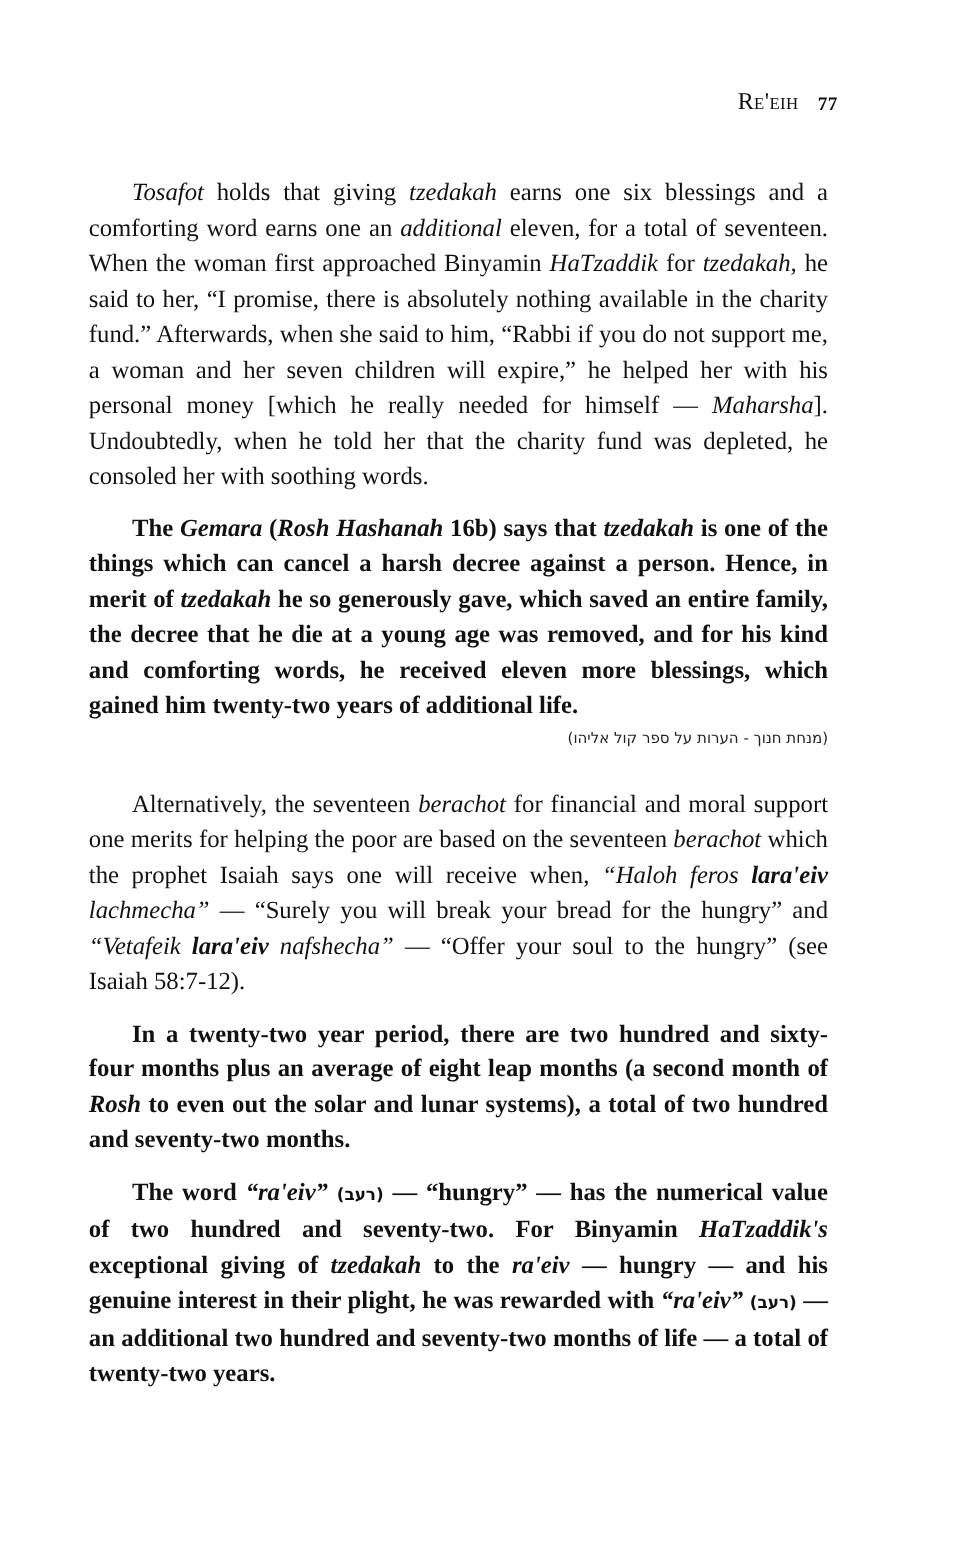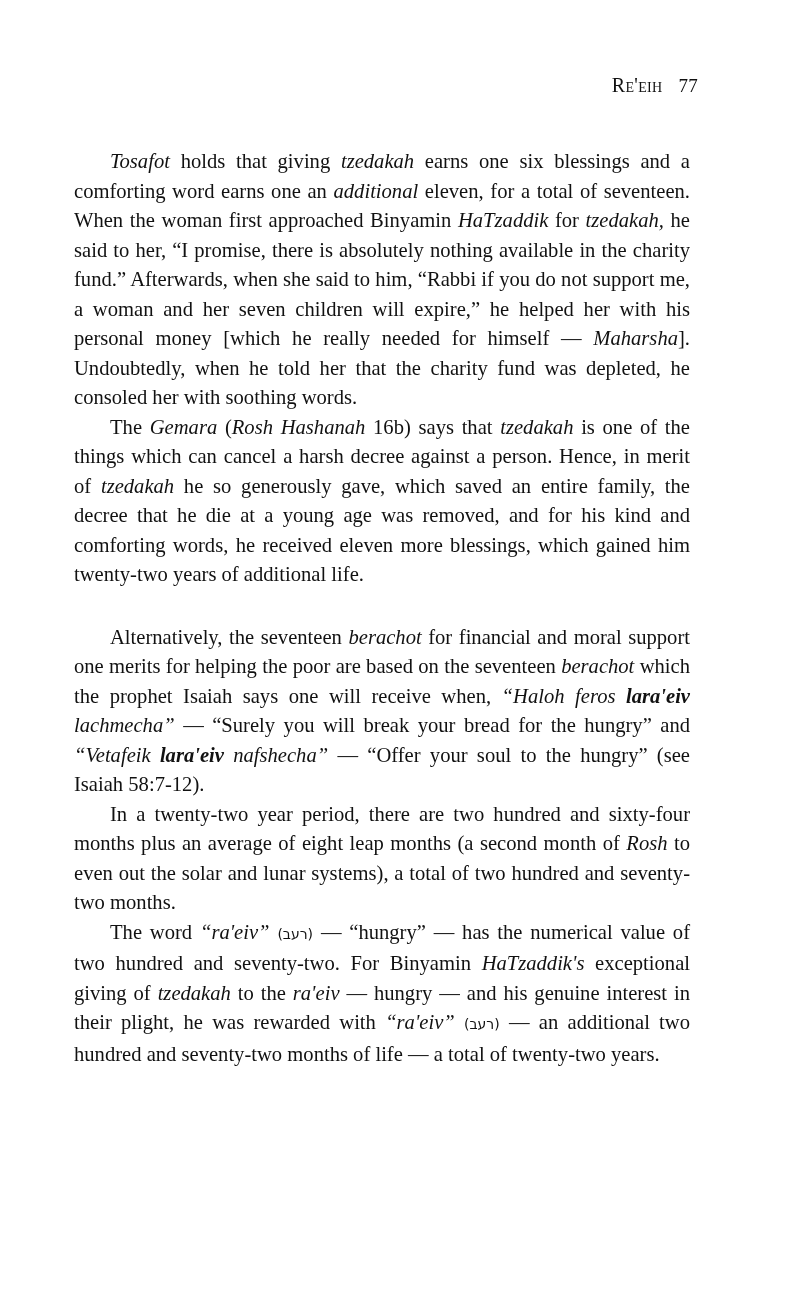--- a/index.html
+++ b/index.html
@@ -22,38 +22,38 @@
       font-size: 19px;
       letter-spacing: 0.3px;
       display: flex;
       align-items: flex-end;
     }
     .running-head .title {
       font-variant: small-caps;
       font-size: 20px;
     }
     .running-head .folio {
-      font-weight: normal;
+      font-weight: bold;
       margin-left: 16px;
-      font-size: 19px;
+      font-size: 16px;
     }
     .text-block {
       position: absolute;
       left: 74px;
       width: 616px;
       top: 147px;
       font-size: 20.6px;
       line-height: 29.5px;
     }
     p {
       margin: 0;
       text-align: justify;
       text-indent: 36px;
     }
-    p + p { margin-top: 0; }
+    p + p { margin-top: 14px; font-weight: bold; }
     .source {
       text-align: right;
       font-family: "DejaVu Sans", "Liberation Sans", sans-serif;
       font-size: 12.5px;
       line-height: 18px;
       direction: rtl;
       margin-top: 2px;
       color: #222;
     }
     .source-gap { height: 33px; }
@@ -72,20 +72,21 @@
   <span class="title">Re'eih</span>
   <span class="folio">77</span>
 </div>
 
 <div class="text-block">
 
   <p><i>Tosafot</i><span> holds that giving </span><i>tzedakah</i><span> earns one six blessings and a comforting word earns one an </span><i>additional</i><span> eleven, for a total of seventeen. When the woman first approached Binyamin </span><i>HaTzaddik</i><span> for </span><i>tzedakah,</i><span> he said to her, “I promise, there is absolutely nothing available in the charity fund.” Afterwards, when she said to him, “Rabbi if you do not support me, a woman and her seven children will expire,” he helped her with his personal money [which he really needed for himself — </span><i>Maharsha</i><span>]. Undoubtedly, when he told her that the charity fund was depleted, he consoled her with soothing words.</span></p>
 
   <p><span>The </span><i>Gemara</i><span> (</span><i>Rosh Hashanah</i><span> 16b) says that </span><i>tzedakah</i><span> is one of the things which can cancel a harsh decree against a person. Hence, in merit of </span><i>tzedakah</i><span> he so generously gave, which saved an entire family, the decree that he die at a young age was removed, and for his kind and comforting words, he received eleven more blessings, which gained him twenty-two years of additional life.</span></p>
 
+  <div class="source">(מנחת חנוך - הערות על ספר קול אליהו)</div>
 
   <div class="source-gap"></div>
 
   <p><span>Alternatively, the seventeen </span><i>berachot</i><span> for financial and moral support one merits for helping the poor are based on the seventeen </span><i>berachot</i><span> which the prophet Isaiah says one will receive when, </span><i><span>“Haloh feros </span><b>lara'eiv</b><span> lachmecha”</span></i><span> — “Surely you will break your bread for the hungry” and </span><i><span>“Vetafeik </span><b>lara'eiv</b><span> nafshecha”</span></i><span> — “Offer your soul to the hungry” (see Isaiah 58:7-12).</span></p>
 
   <p><span>In a twenty-two year period, there are two hundred and sixty-four months plus an average of eight leap months (a second month of </span><i>Rosh</i><span> to even out the solar and lunar systems), a total of two hundred and seventy-two months.</span></p>
 
   <p><span>The word </span><i>“ra'eiv”</i> <span class="heb" dir="rtl">(רעב)</span><span> — “hungry” — has the numerical value of two hundred and seventy-two. For Binyamin </span><i>HaTzaddik's</i><span> exceptional giving of </span><i>tzedakah</i><span> to the </span><i>ra'eiv</i><span> — hungry — and his genuine interest in their plight, he was rewarded with </span><i>“ra'eiv”</i> <span class="heb" dir="rtl">(רעב)</span><span> — an additional two hundred and seventy-two months of life — a total of twenty-two years.</span></p>
 
 

